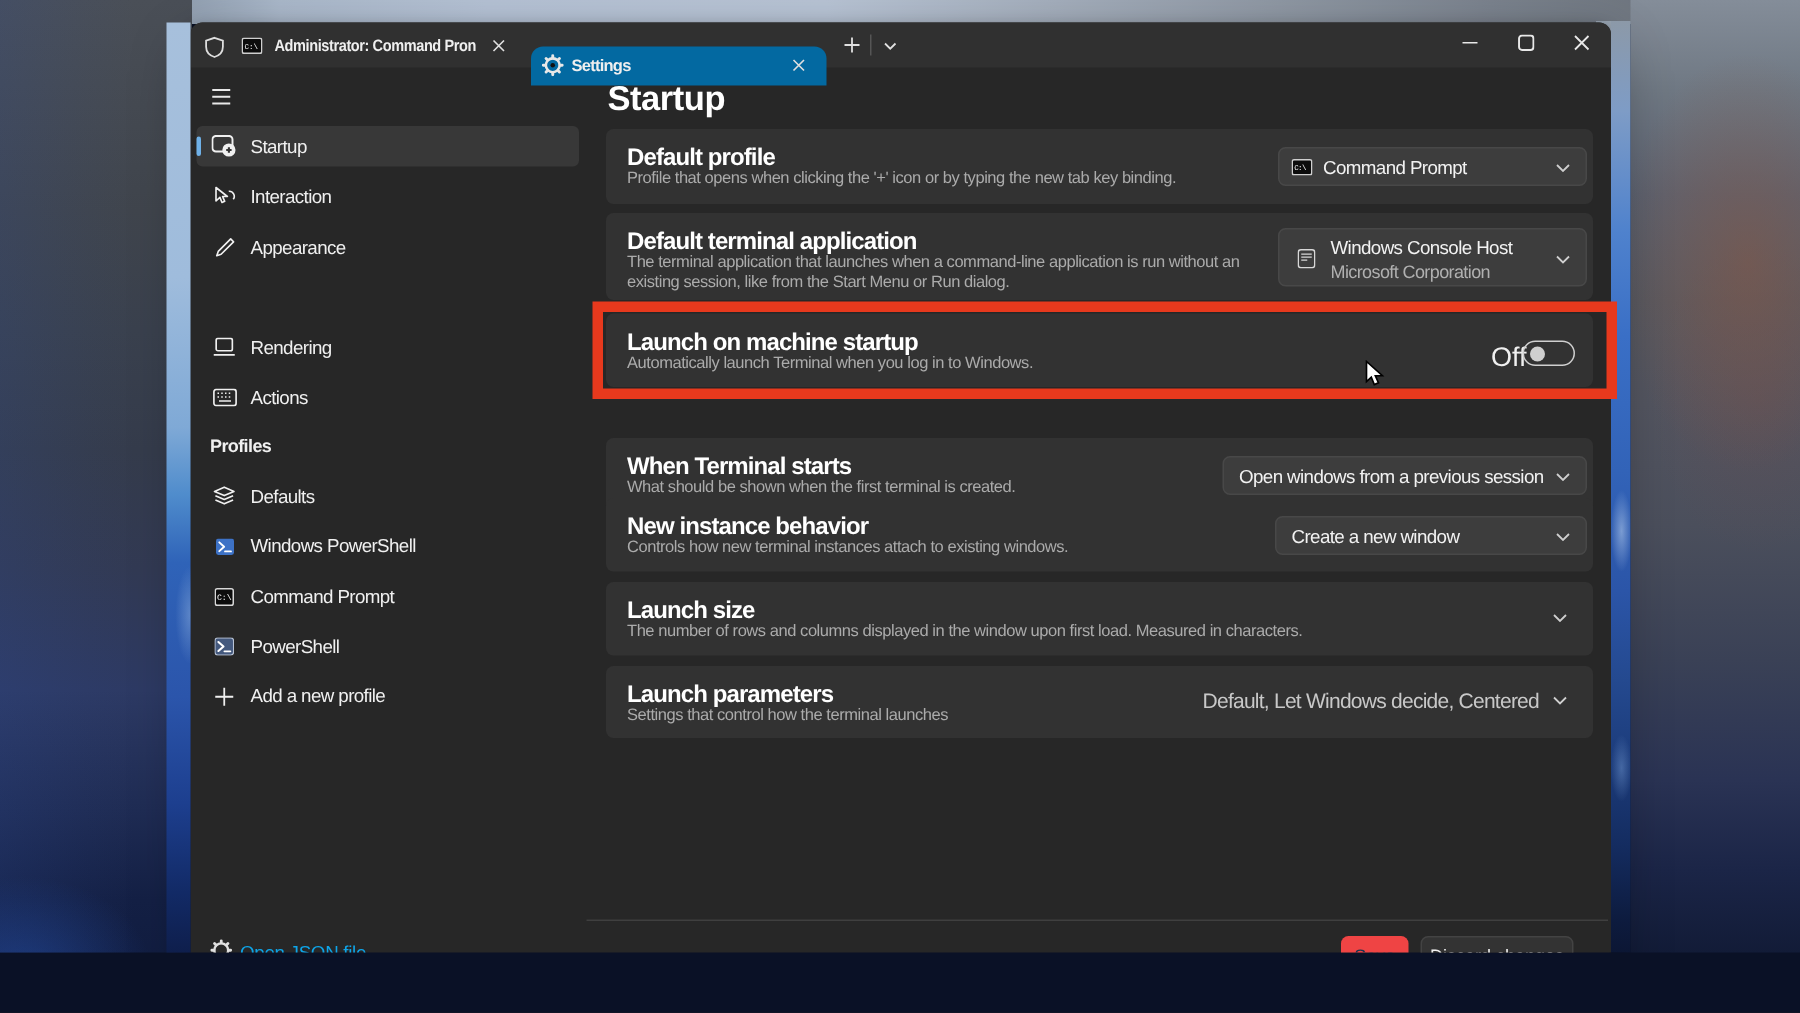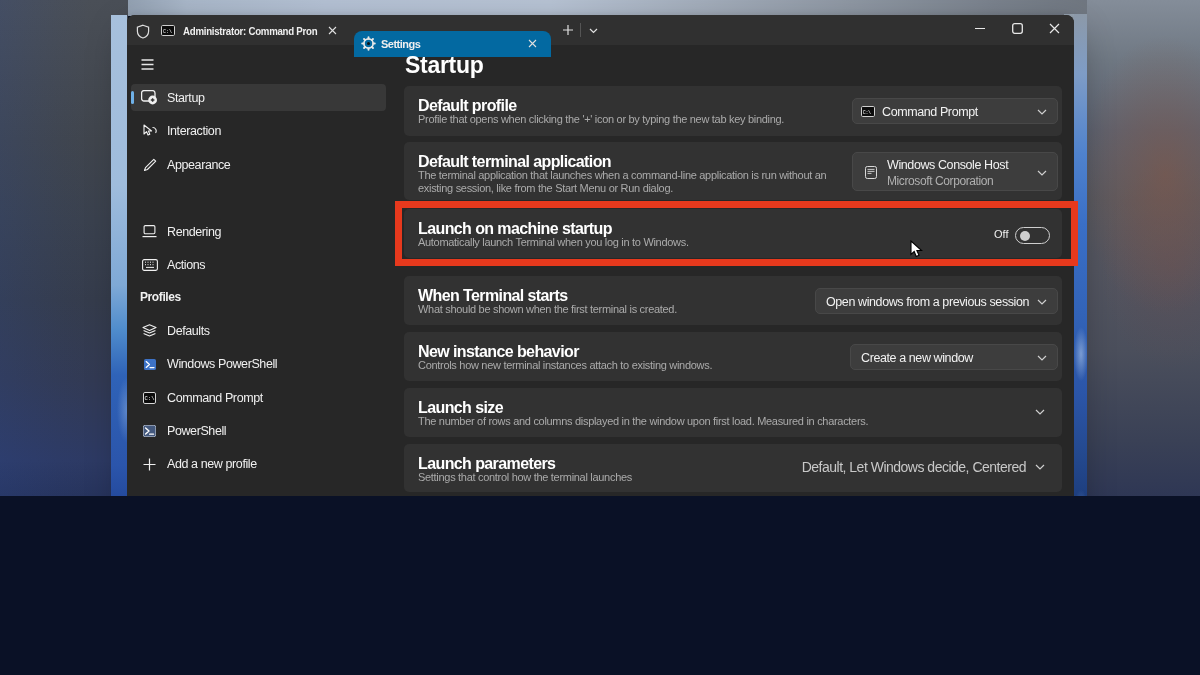--- a/index.html
+++ b/index.html
@@ -1,18 +1,18 @@
 <!DOCTYPE html>
 <html><head>
 <meta charset="utf-8">
 <style>
 * { margin:0; padding:0; box-sizing:border-box; }
 html,body { width:1200px; height:675px; overflow:hidden; background:#0a1126; font-family:"Liberation Sans", sans-serif; -webkit-font-smoothing:antialiased; }
 .abs { position:absolute; }
-#stage { position:relative; width:1200px; height:496px; overflow:hidden; }
+#stage { position:relative; width:1200px; height:635px; overflow:hidden; }
 
 
 #topstrip { left:108px; top:0; width:984px; height:16px;
   background:linear-gradient(90deg,#8a98a9 0,#a9b7c9 8%,#b4c1d4 22%,#b7c3d4 45%,#a4aebc 60%,#8f98a4 75%,#7a828d 90%,#6f7680 100%); }
 #leftstrip { left:0; top:0; width:128px; height:661px;
   background:
    radial-gradient(110px 80px at 15px 647px, rgba(35,75,160,.55), transparent 78%),
    linear-gradient(90deg, rgba(45,75,150,.20) 0, rgba(45,75,150,.06) 45%, rgba(0,0,0,0) 70%),
    linear-gradient(180deg,#4a4f57 0,#40454d 140px,#3a414e 220px,#353c4c 300px,#323a54 380px,#2d3a64 460px,#1f2c54 540px,#142045 600px,#101c40 100%); }
 #leftband { left:111px; top:15px; width:16px; height:645px;
@@ -240,27 +240,27 @@
         <div class="abs" style="left:34px;top:20.5px;font-size:12px;color:#b0b0b0;">Microsoft Corporation</div>
         <svg class="abs" style="left:184px;top:17px" width="10" height="6" viewBox="0 0 10 6">
             <path d="M1 1 L5 5 L9 1" fill="none" stroke="#cfcfcf" stroke-width="1.2"></path>
           </svg>
       </div>
     </div>
 
     <div class="abs card" style="top:194px;height:49px;">
       <div class="t">Launch on machine startup</div>
       <div class="d" style="top:27px;">Automatically launch Terminal when you log in to Windows.</div>
-      <div class="abs" style="left:590px;top:19px;font-size:11px;color:#f0f0f0;">Off</div>
+      <div class="abs" style="left:590px;top:19px;font-size:18px;color:#f0f0f0;">Off</div>
       <div class="abs" style="left:611px;top:18px;width:35px;height:17px;border:1.3px solid #cfcfcf;border-radius:9px;">
         <div class="abs" style="left:3.5px;top:3px;width:10px;height:10px;border-radius:50%;background:#cfcfcf;"></div>
       </div>
     </div>
 
-    <div class="abs card" style="top:261px;height:49px;">
+    <div class="abs card" style="top:277px;height:49px;">
       <div class="t">When Terminal starts</div>
       <div class="d" style="top:27px;">What should be shown when the first terminal is created.</div>
       <div class="drop" style="left:411px;top:12px;width:243px;height:26px;">
         <div class="abs" style="left:10px;top:6px;">Open windows from a previous session</div>
         <svg class="abs" style="left:221px;top:10px" width="10" height="6" viewBox="0 0 10 6">
             <path d="M1 1 L5 5 L9 1" fill="none" stroke="#cfcfcf" stroke-width="1.2"></path>
           </svg>
       </div>
     </div>
 

